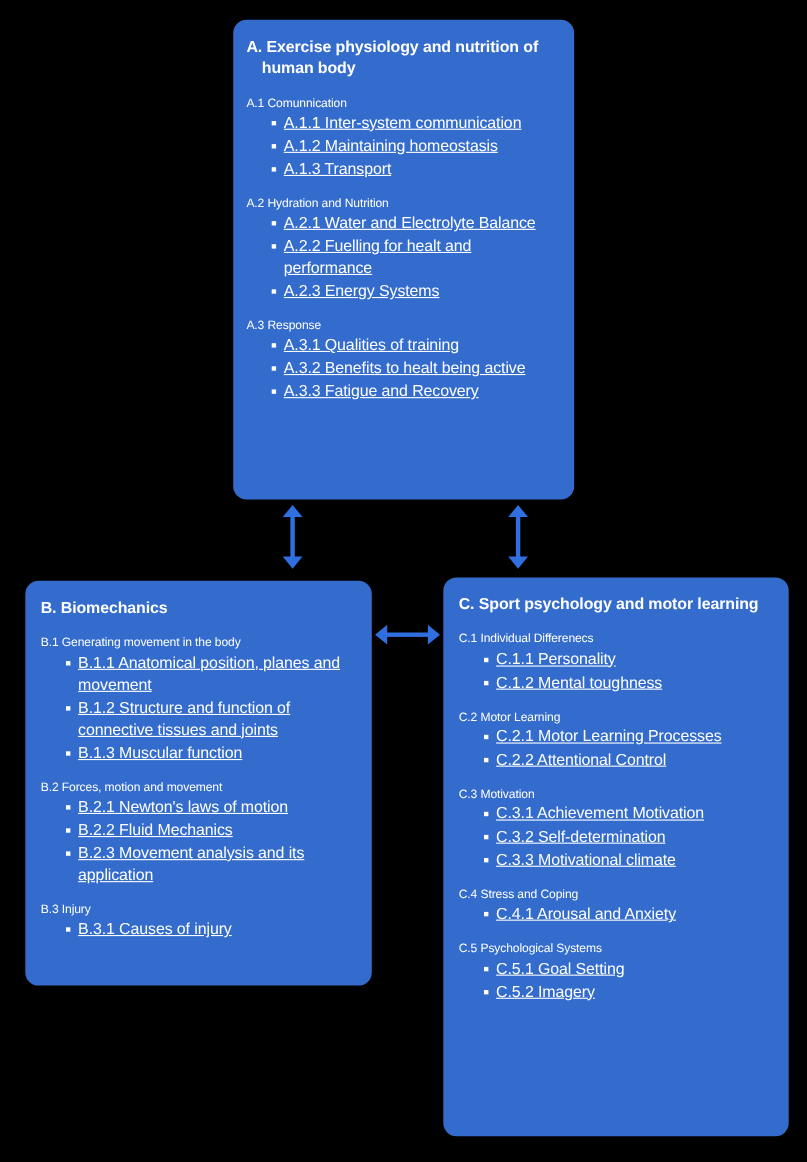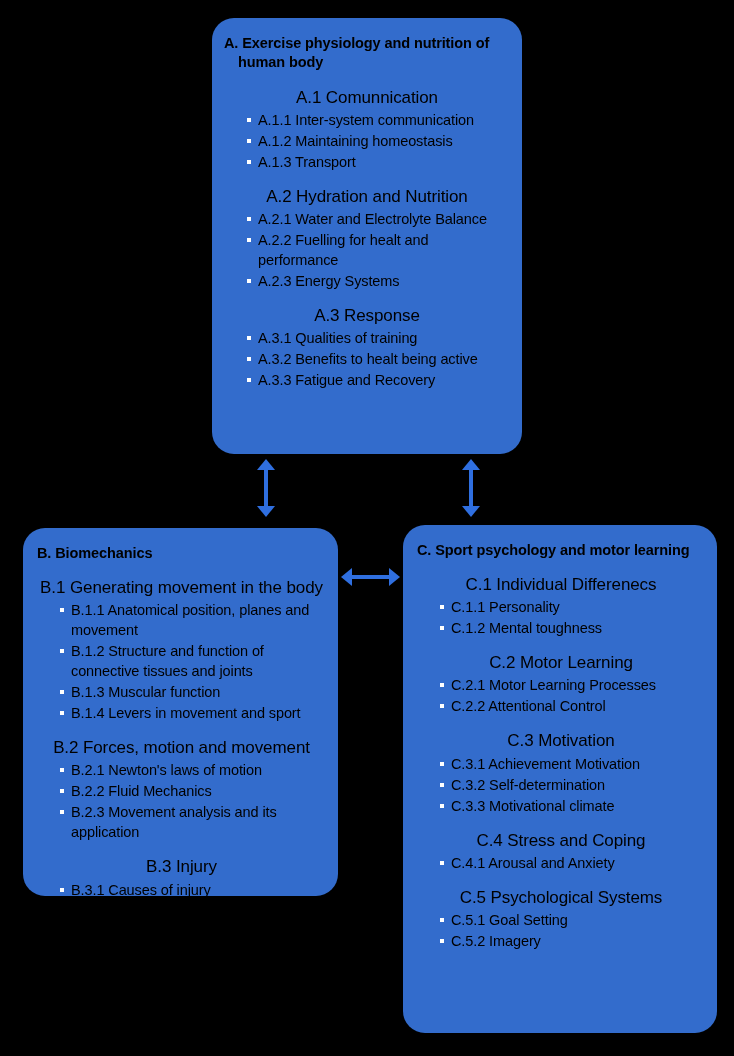--- a/index.html
+++ b/index.html
@@ -19,23 +19,23 @@
   .canvas {
     position: absolute;
     inset: 0;
     background: #000000;
   }
 
   
   .box {
     position: absolute;
     background: #336ccc;
-    border-radius: 22px;
+    border-radius: 12px;
     box-sizing: border-box;
-    color: #000000;
+    color: #ffffff;
     padding: 14px 14px 14px 14px;
   }
 
   #box-a {
     left: 212px;
     top: 18px;
     width: 310px;
     height: 436px;
     padding: 16px 12px 12px 12px;
   }
@@ -67,32 +67,32 @@
   }
 
   .section {
     margin-top: 14px;
   }
   .section:first-of-type {
     margin-top: 12px;
   }
 
   .section-title {
-    font-size: 17px;
+    font-size: 11px;
     font-weight: normal;
     line-height: 1.3;
     margin: 0;
     letter-spacing: -0.1px;
-    text-align: center;
   }
 
   .items {
     list-style: none;
     margin: 1px 0 0 0;
     padding: 0;
+    text-decoration: underline;
   }
 
   .item {
     position: relative;
     font-size: 14.5px;
     line-height: 1.38;
     padding-left: 34px;
     margin-top: 1px;
     letter-spacing: -0.1px;
   }
@@ -222,21 +222,20 @@
 
   <div class="box" id="box-b">
     <div class="box-title">B. Biomechanics</div>
 
     <div class="section">
       <div class="section-title">B.1 Generating movement in the body</div>
       <ul class="items">
         <li class="item"><span class="bullet"></span><span>B.1.1 Anatomical position, planes and movement</span></li>
         <li class="item"><span class="bullet"></span><span>B.1.2 Structure and function of connective tissues and joints</span></li>
         <li class="item"><span class="bullet"></span><span>B.1.3 Muscular function</span></li>
-        <li class="item"><span class="bullet"></span><span>B.1.4 Levers in movement and sport</span></li>
       </ul>
     </div>
 
     <div class="section">
       <div class="section-title">B.2 Forces, motion and movement</div>
       <ul class="items">
         <li class="item"><span class="bullet"></span><span>B.2.1 Newton's laws of motion</span></li>
         <li class="item"><span class="bullet"></span><span>B.2.2 Fluid Mechanics</span></li>
         <li class="item"><span class="bullet"></span><span>B.2.3 Movement analysis and its application</span></li>
       </ul>

